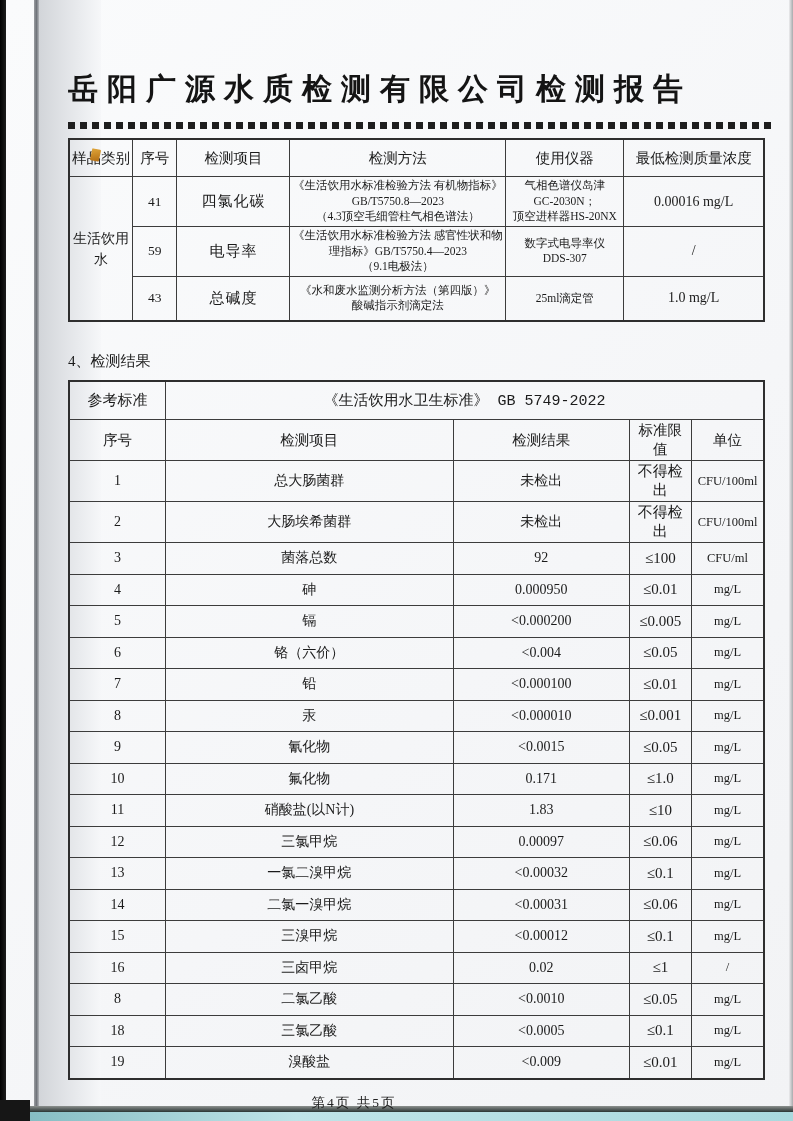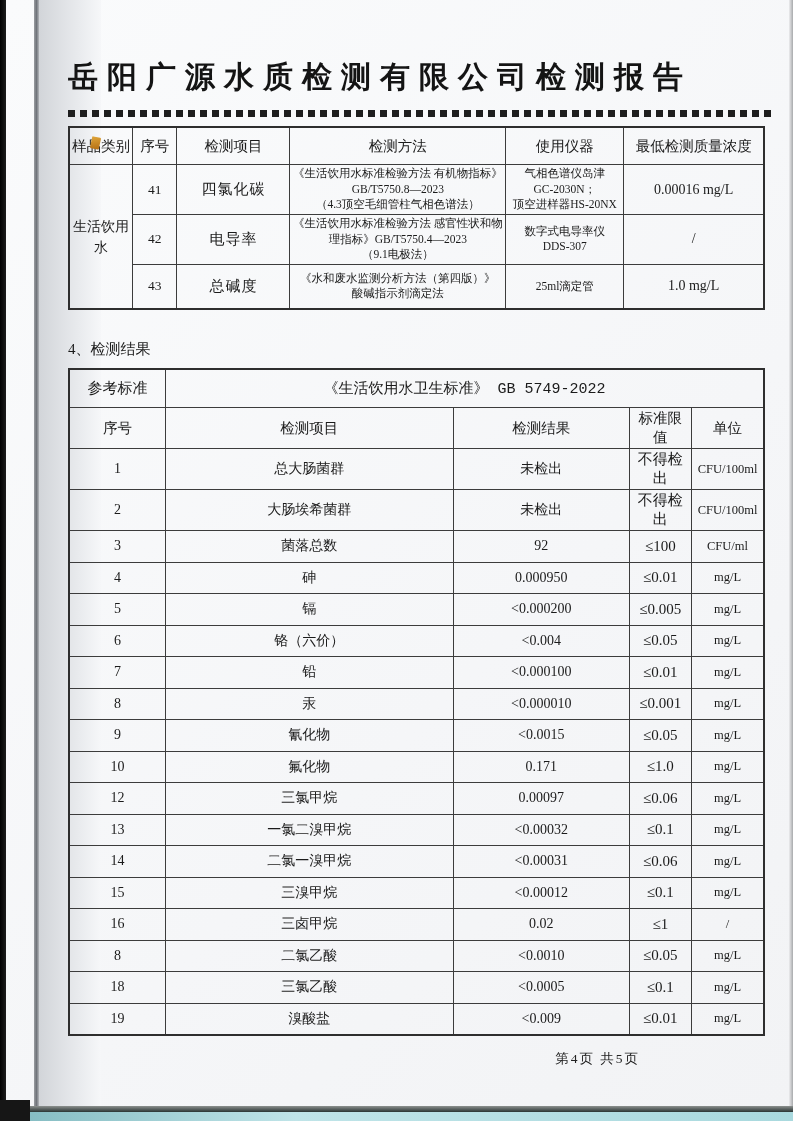--- a/index.html
+++ b/index.html
@@ -15,21 +15,21 @@
   }
   
   .edge-left-black{position:absolute;left:0;top:0;width:6px;height:1121px;background:linear-gradient(90deg,#000,#1d1d1d);}
   .edge-left-line{position:absolute;left:34px;top:0;width:5px;height:1112px;background:linear-gradient(90deg,#9a9da1,#70747a,#b2b5b9);}
   .edge-left-grey{position:absolute;left:39px;top:0;width:62px;height:1112px;background:linear-gradient(90deg,#d2d5d9,#e9ebee 65%,#f6f7f9);}
   .edge-right{position:absolute;right:0;top:0;width:4px;height:1112px;background:linear-gradient(90deg,#ececee,#a8aaac);}
   .edge-bottom-line{position:absolute;left:0;top:1106px;width:793px;height:6px;background:linear-gradient(180deg,#8d918f,#2a3534);}
   .edge-bottom-teal{position:absolute;left:28px;top:1112px;width:765px;height:9px;background:linear-gradient(90deg,#86bdc3,#bfe4e8 35%,#a9d9de);}
   .corner-bl{position:absolute;left:0;top:1100px;width:30px;height:21px;background:#161616;}
 
-  .content{position:absolute;left:68px;top:0;width:572px;}
+  .content{position:absolute;left:68px;top:12px;width:572px;}
 
   .title{
     margin-top:57px;text-align:center;
     font-family:"Liberation Sans","DejaVu Sans",sans-serif;
     font-weight:bold;font-size:30px;letter-spacing:9px;color:#141414;
     white-space:nowrap;
   }
   .dotted{
     margin-top:12px;height:7px;width:707px;
     background:repeating-linear-gradient(90deg,#1e1e1e 0 7px,transparent 7px 12px);
@@ -63,21 +63,21 @@
   
   .tbl-results{margin-top:9px;font-size:14px;}
   .tbl-results th{font-size:14.5px;font-weight:normal;height:33px;}
   .tbl-results td{height:28.5px;}
   .col-no2{width:96px;} .col-item2{width:286px;} .col-result{width:175px;}
   .col-limit{width:62px;} .col-unit{width:72px;}
   .ref-row td{height:35px;font-size:15px;font-family:Liberation Mono, monospace;}
   .cell-unit{font-size:12.5px;}
   .cell-limit{font-size:15px;}
 
-  .footer{margin-top:14px;text-align:right;font-size:13.5px;letter-spacing:2px;color:#222;}
+  .footer{margin-top:14px;text-align:center;font-size:13.5px;letter-spacing:2px;color:#222;}
 </style>
 </head>
 <body>
 
 <div class="page"></div>
 <div class="edge-left-grey"></div>
 <div class="edge-left-line"></div>
 <div class="edge-left-black"></div>
 <div class="edge-right"></div>
 <div class="edge-bottom-line"></div>
@@ -118,21 +118,21 @@
         <td class="cell-item1">四氯化碳</td>
         <td class="cell-method">《生活饮用水标准检验方法 有机物指标》
 GB/T5750.8—2023
 （4.3顶空毛细管柱气相色谱法）</td>
         <td class="cell-instr">气相色谱仪岛津
 GC-2030N；
 顶空进样器HS-20NX</td>
         <td class="cell-mdl">0.00016 mg/L</td>
       </tr>
       <tr class="row-42">
-        <td>42</td>
+        <td>59</td>
         <td class="cell-item1">电导率</td>
         <td class="cell-method">《生活饮用水标准检验方法 感官性状和物
 理指标》GB/T5750.4—2023
 （9.1电极法）</td>
         <td class="cell-instr">数字式电导率仪
 DDS-307</td>
         <td class="cell-mdl">/</td>
       </tr>
       <tr class="row-43">
         <td>43</td>
@@ -242,20 +242,27 @@
   </tr>
 
   <tr>
     <td>10</td>
     <td>氟化物</td>
     <td>0.171</td>
     <td class="cell-limit">≤1.0</td>
     <td class="cell-unit">mg/L</td>
   </tr>
 
+  <tr>
+    <td>11</td>
+    <td>硝酸盐(以N计)</td>
+    <td>1.83</td>
+    <td class="cell-limit">≤10</td>
+    <td class="cell-unit">mg/L</td>
+  </tr>
 
   <tr>
     <td>12</td>
     <td>三氯甲烷</td>
     <td>0.00097</td>
     <td class="cell-limit">≤0.06</td>
     <td class="cell-unit">mg/L</td>
   </tr>
 
   <tr>

